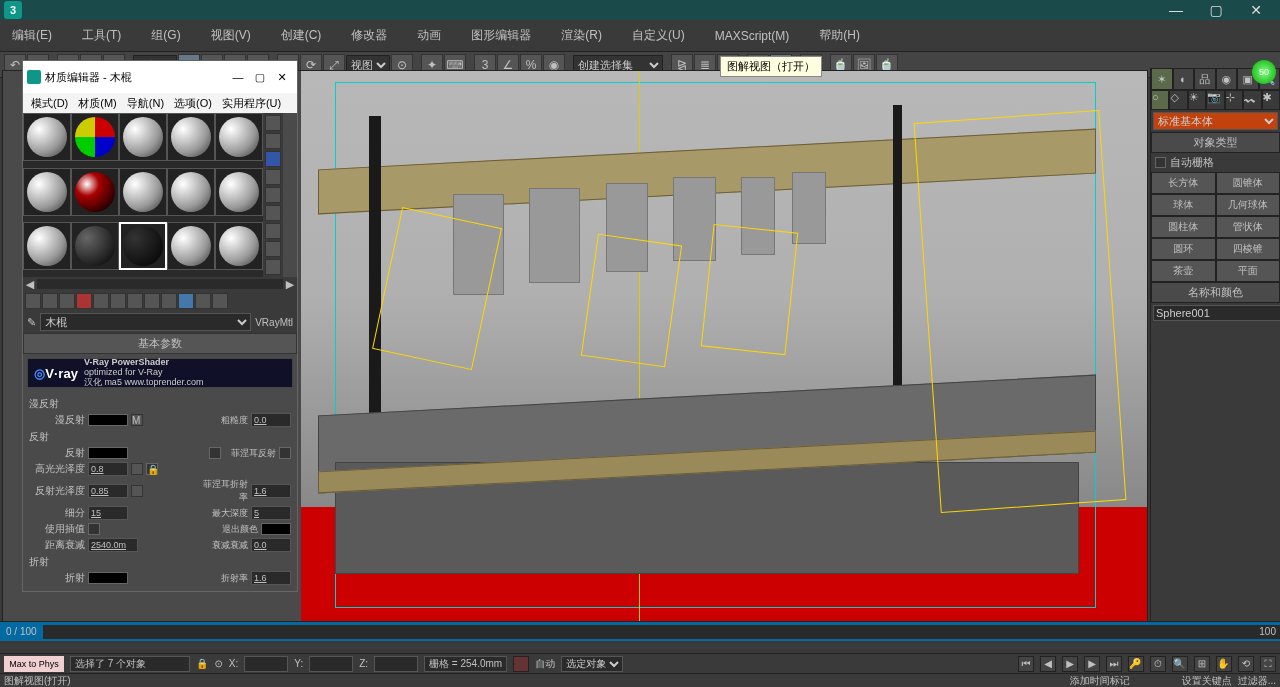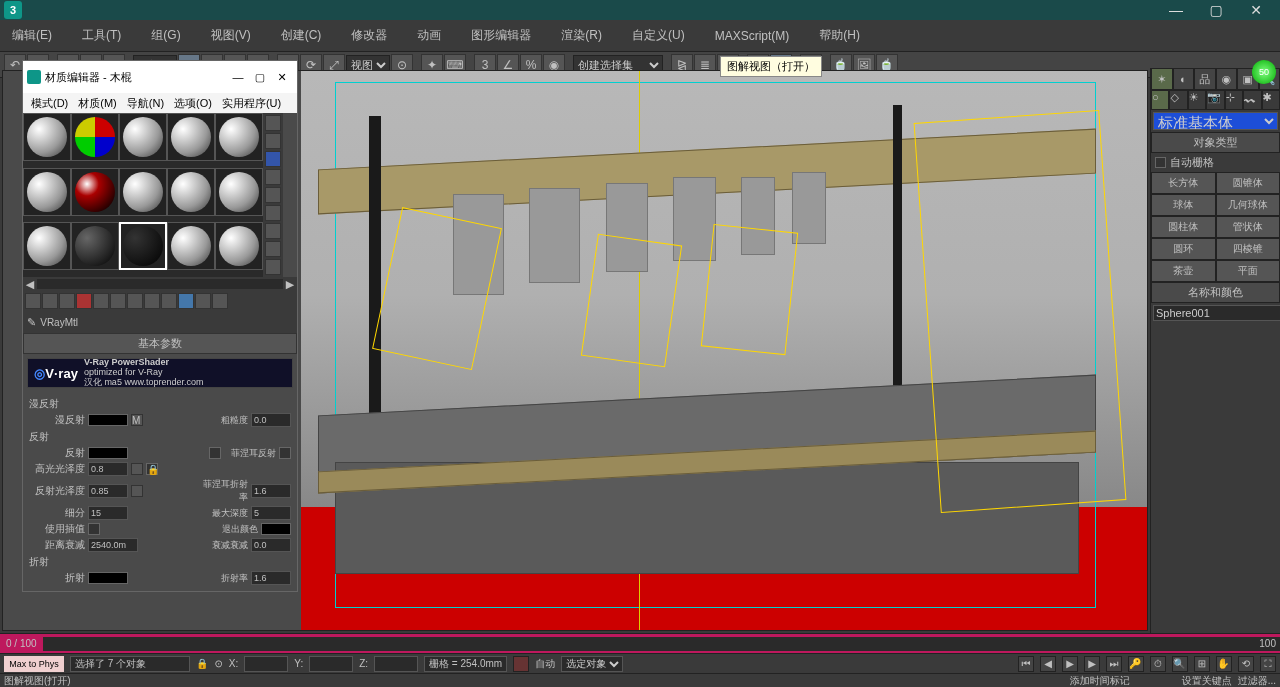--- a/index.html
+++ b/index.html
@@ -35,21 +35,21 @@
 .counter { background: #6a6a6a; border: 1px solid #444; }
 .banner { background: #999; border: 1px solid #777; }
 
 
 .cmdpanel { width: 130px; background: #3a3a3a; border-left: 1px solid #222; display: flex; flex-direction: column; }
 .cmd-tabs { height: 22px; display: flex; background: #2a2a2a; }
 .cmd-tabs .t { flex: 1; border: 1px solid #222; background: #444; display:flex; align-items:center; justify-content:center; }
 .cmd-tabs2 { height: 20px; display: flex; background: #2a2a2a; }
 .cmd-tabs2 .t { flex: 1; border: 1px solid #222; background: #3a3a3a; }
 .cmd-dd { margin: 2px; }
-.cmd-dd select { width: 100%; background: #1d4ed8; color: #ccc; border: 1px solid #555; height: 18px; font-size: 15px; }
+.cmd-dd select { width: 100%; background: #c2410c; color: #ccc; border: 1px solid #555; height: 18px; font-size: 11px; }
 .cmd-section-hd { background: #4a4a4a; text-align: center; font-size: 11px; padding: 2px; border: 1px solid #222; }
 .cmd-grid { display: flex; flex-wrap: wrap; }
 .cmd-grid .cell { width: 50%; text-align: center; font-size: 10px; padding: 3px 0; border: 1px solid #222; background: #555; }
 .cmd-name-row { display: flex; margin: 2px; gap: 2px; }
 .cmd-name-row input { flex:1; background: #2a2a2a; color:#ccc; border:1px solid #555; height:16px; font-size:11px; padding:0 2px; }
 
 
 .matdlg { position: absolute; left: 22px; top: 60px; width: 276px; height: 532px; background: #e8e8e8; border: 1px solid #666; z-index: 100; display: flex; flex-direction: column; font-size: 11px; }
 .matdlg .titlebar2 { height: 20px; background: #fff; display: flex; align-items: center; padding: 16px 4px; color: #000; }
 .matdlg .titlebar2 .icon { width: 14px; height: 14px; background: #0e9688; border-radius: 2px; margin-right: 4px; }
@@ -80,28 +80,28 @@
 .rollout-hd { background: #555; text-align: center; padding: 2px; border: 1px solid #333; font-size: 11px; }
 .vray-banner { margin: 4px; height: 30px; background: #101028; border: 1px solid #444; display: flex; align-items: center; padding: 0 6px; gap: 6px; }
 .vray-logo { color: #fff; font-weight: bold; font-size: 13px; }
 .vray-logo .dot { color: #4488ff; }
 .vray-text { color: #ccc; font-size: 9px; line-height: 1.1; }
 .param-group { padding: 2px 6px; font-size: 10px; }
 .param-group .ghdr { font-size: 10px; margin: 3px 0 1px; }
 .param-row { display: flex; align-items: center; gap: 3px; margin: 2px 0; }
 .param-row .lbl { width: 56px; text-align: right; }
 .param-row .swatch { width: 40px; height: 12px; background: #000; border: 1px solid #666; }
-.param-row .spin { width: 40px; height: 14px; background: #2a2a2a; border: 1px solid #555; display:flex; align-items:center; padding:0 2px; font-size:9px; }
+.param-row .spin { width: 40px; height: 14px; background: #2a2a2a; border: 1px solid #555; display:flex; align-items:center; padding:0 2px; font-size:9px;text-decoration:underline; }
 .param-row .chk { width: 12px; height: 12px; border: 1px solid #666; background:#333; }
 .param-row .m { width: 12px; height: 12px; background: #555; border: 1px solid #333; }
 .param-row .rlbl { width: 52px; text-align: right; font-size:9px; }
 .param-row .fill { flex:1; }
 
 
-.trackbar { position: absolute; left: 0; right: 0; bottom: 34px; height: 20px; background: #be185d; border-top: 1px solid #222; display: flex; align-items: center; font-size: 10px; }
+.trackbar { position: absolute; left: 0; right: 0; bottom: 46px; height: 20px; background: #0369a1; border-top: 1px solid #222; display: flex; align-items: center; font-size: 10px; }
 .trackbar .lbl { padding: 0 6px; }
 .trackbar .ruler { flex: 1; height: 14px; background: #2a2a2a; position: relative; }
 .trackbar .rnum { position: absolute; right: 4px; }
 .statusbar { position: absolute; left: 0; right: 0; bottom: 14px; height: 20px; background: #3a3a3a; border-top: 1px solid #222; display: flex; align-items: center; font-size: 10px; gap: 6px; padding: 0 4px; }
 .statusbar .script { width: 60px; height: 16px; background: #f0d0d0; color:#000; display:flex; align-items:center; justify-content:center; font-size:9px; }
 .statusbar .field { background: #2a2a2a; border:1px solid #555; padding: 1px 4px; height: 16px; display:flex; align-items:center; }
 .statusbar .playbtn { width: 16px; height: 16px; background: #444; border:1px solid #222; display:flex; align-items:center; justify-content:center; }
 .statusbar .sp { flex:1; }
 .bottombar { position: absolute; left:0; right:0; bottom:0; height:14px; background:#3a3a3a; border-top:1px solid #222; display:flex; align-items:center; font-size:10px; padding:0 4px; gap: 6px; }
 
@@ -343,20 +343,21 @@
       <div class="tb"></div>
       <div class="tb"></div>
       <div class="tb"></div>
       <div class="tb"></div>
       <div class="tb" style="background:#4477aa"></div>
       <div class="tb"></div>
       <div class="tb"></div>
     </div>
     <div class="mat-name">
       <span>✎</span>
+      <div class="dd"><select><option>木棍</option></select></div>
       <span class="type">VRayMtl</span>
     </div>
     <div class="rollout-hd">基本参数</div>
     <div class="vray-banner">
       <div class="vray-logo"><span class="dot">◎</span><span>V·ray</span></div>
       <div class="vray-text">
         <div style="font-weight:bold">V-Ray PowerShader</div>
         <div>optimized for V-Ray</div>
         <div>汉化 ma5 www.toprender.com</div>
       </div>

